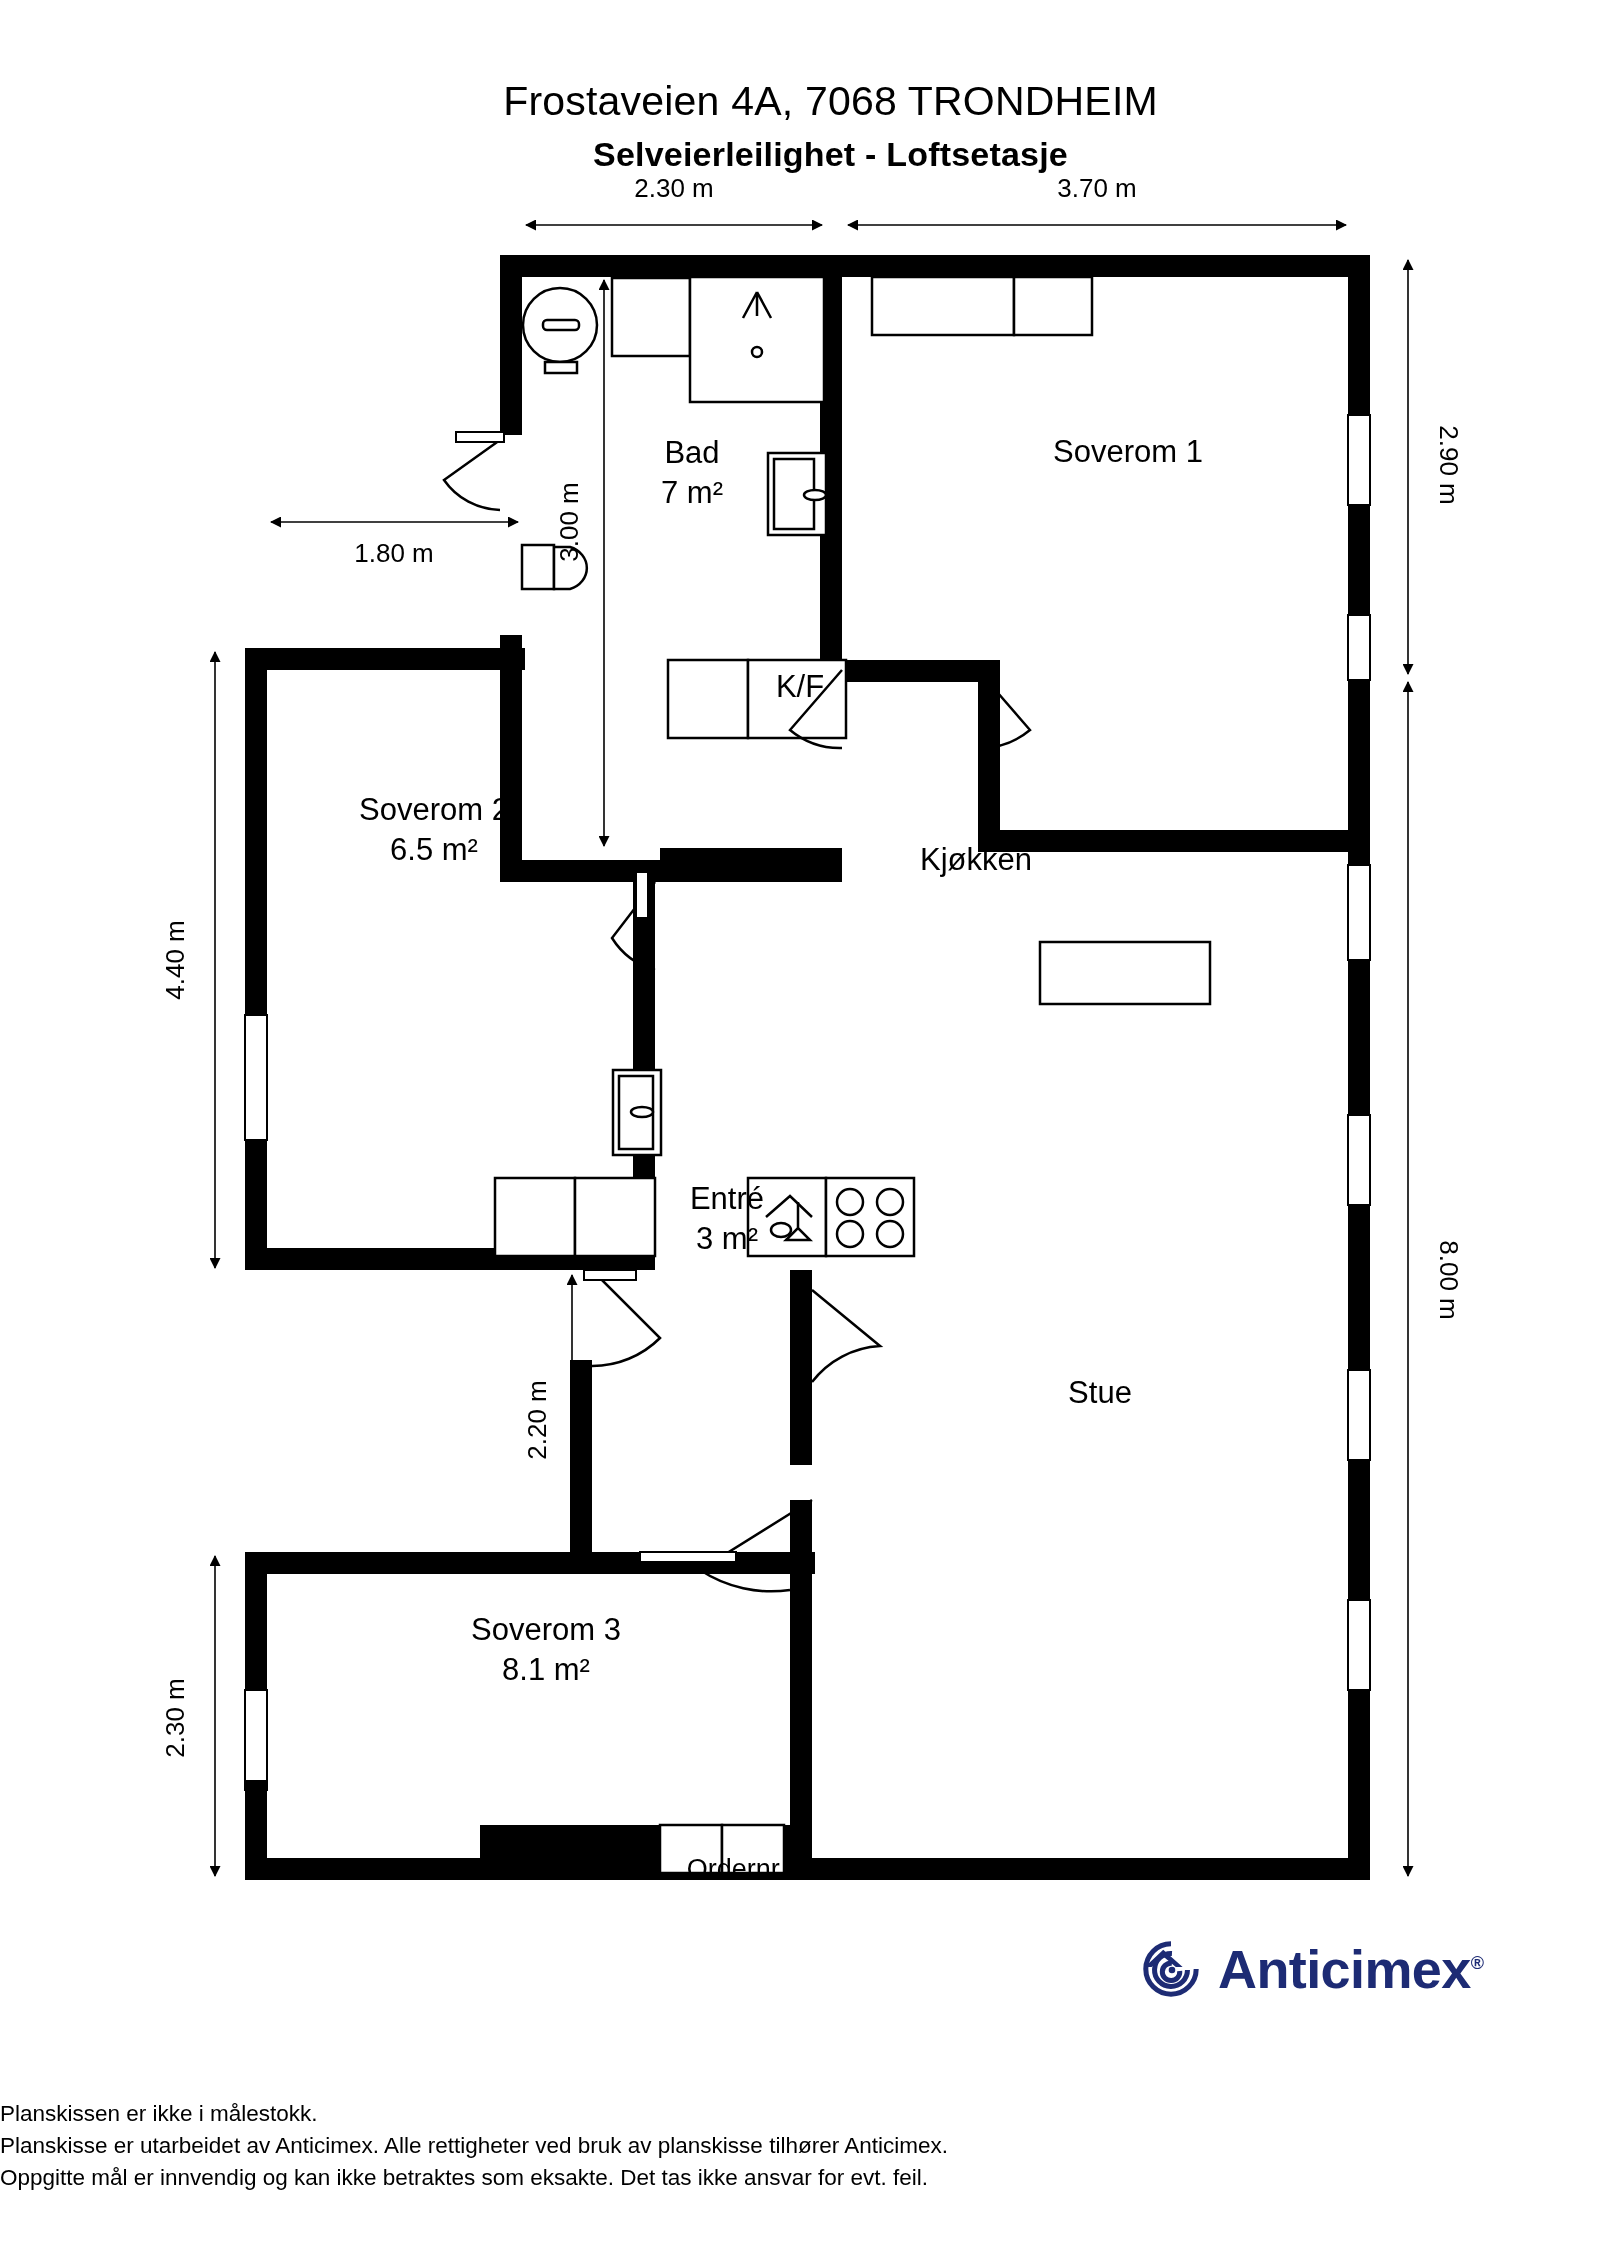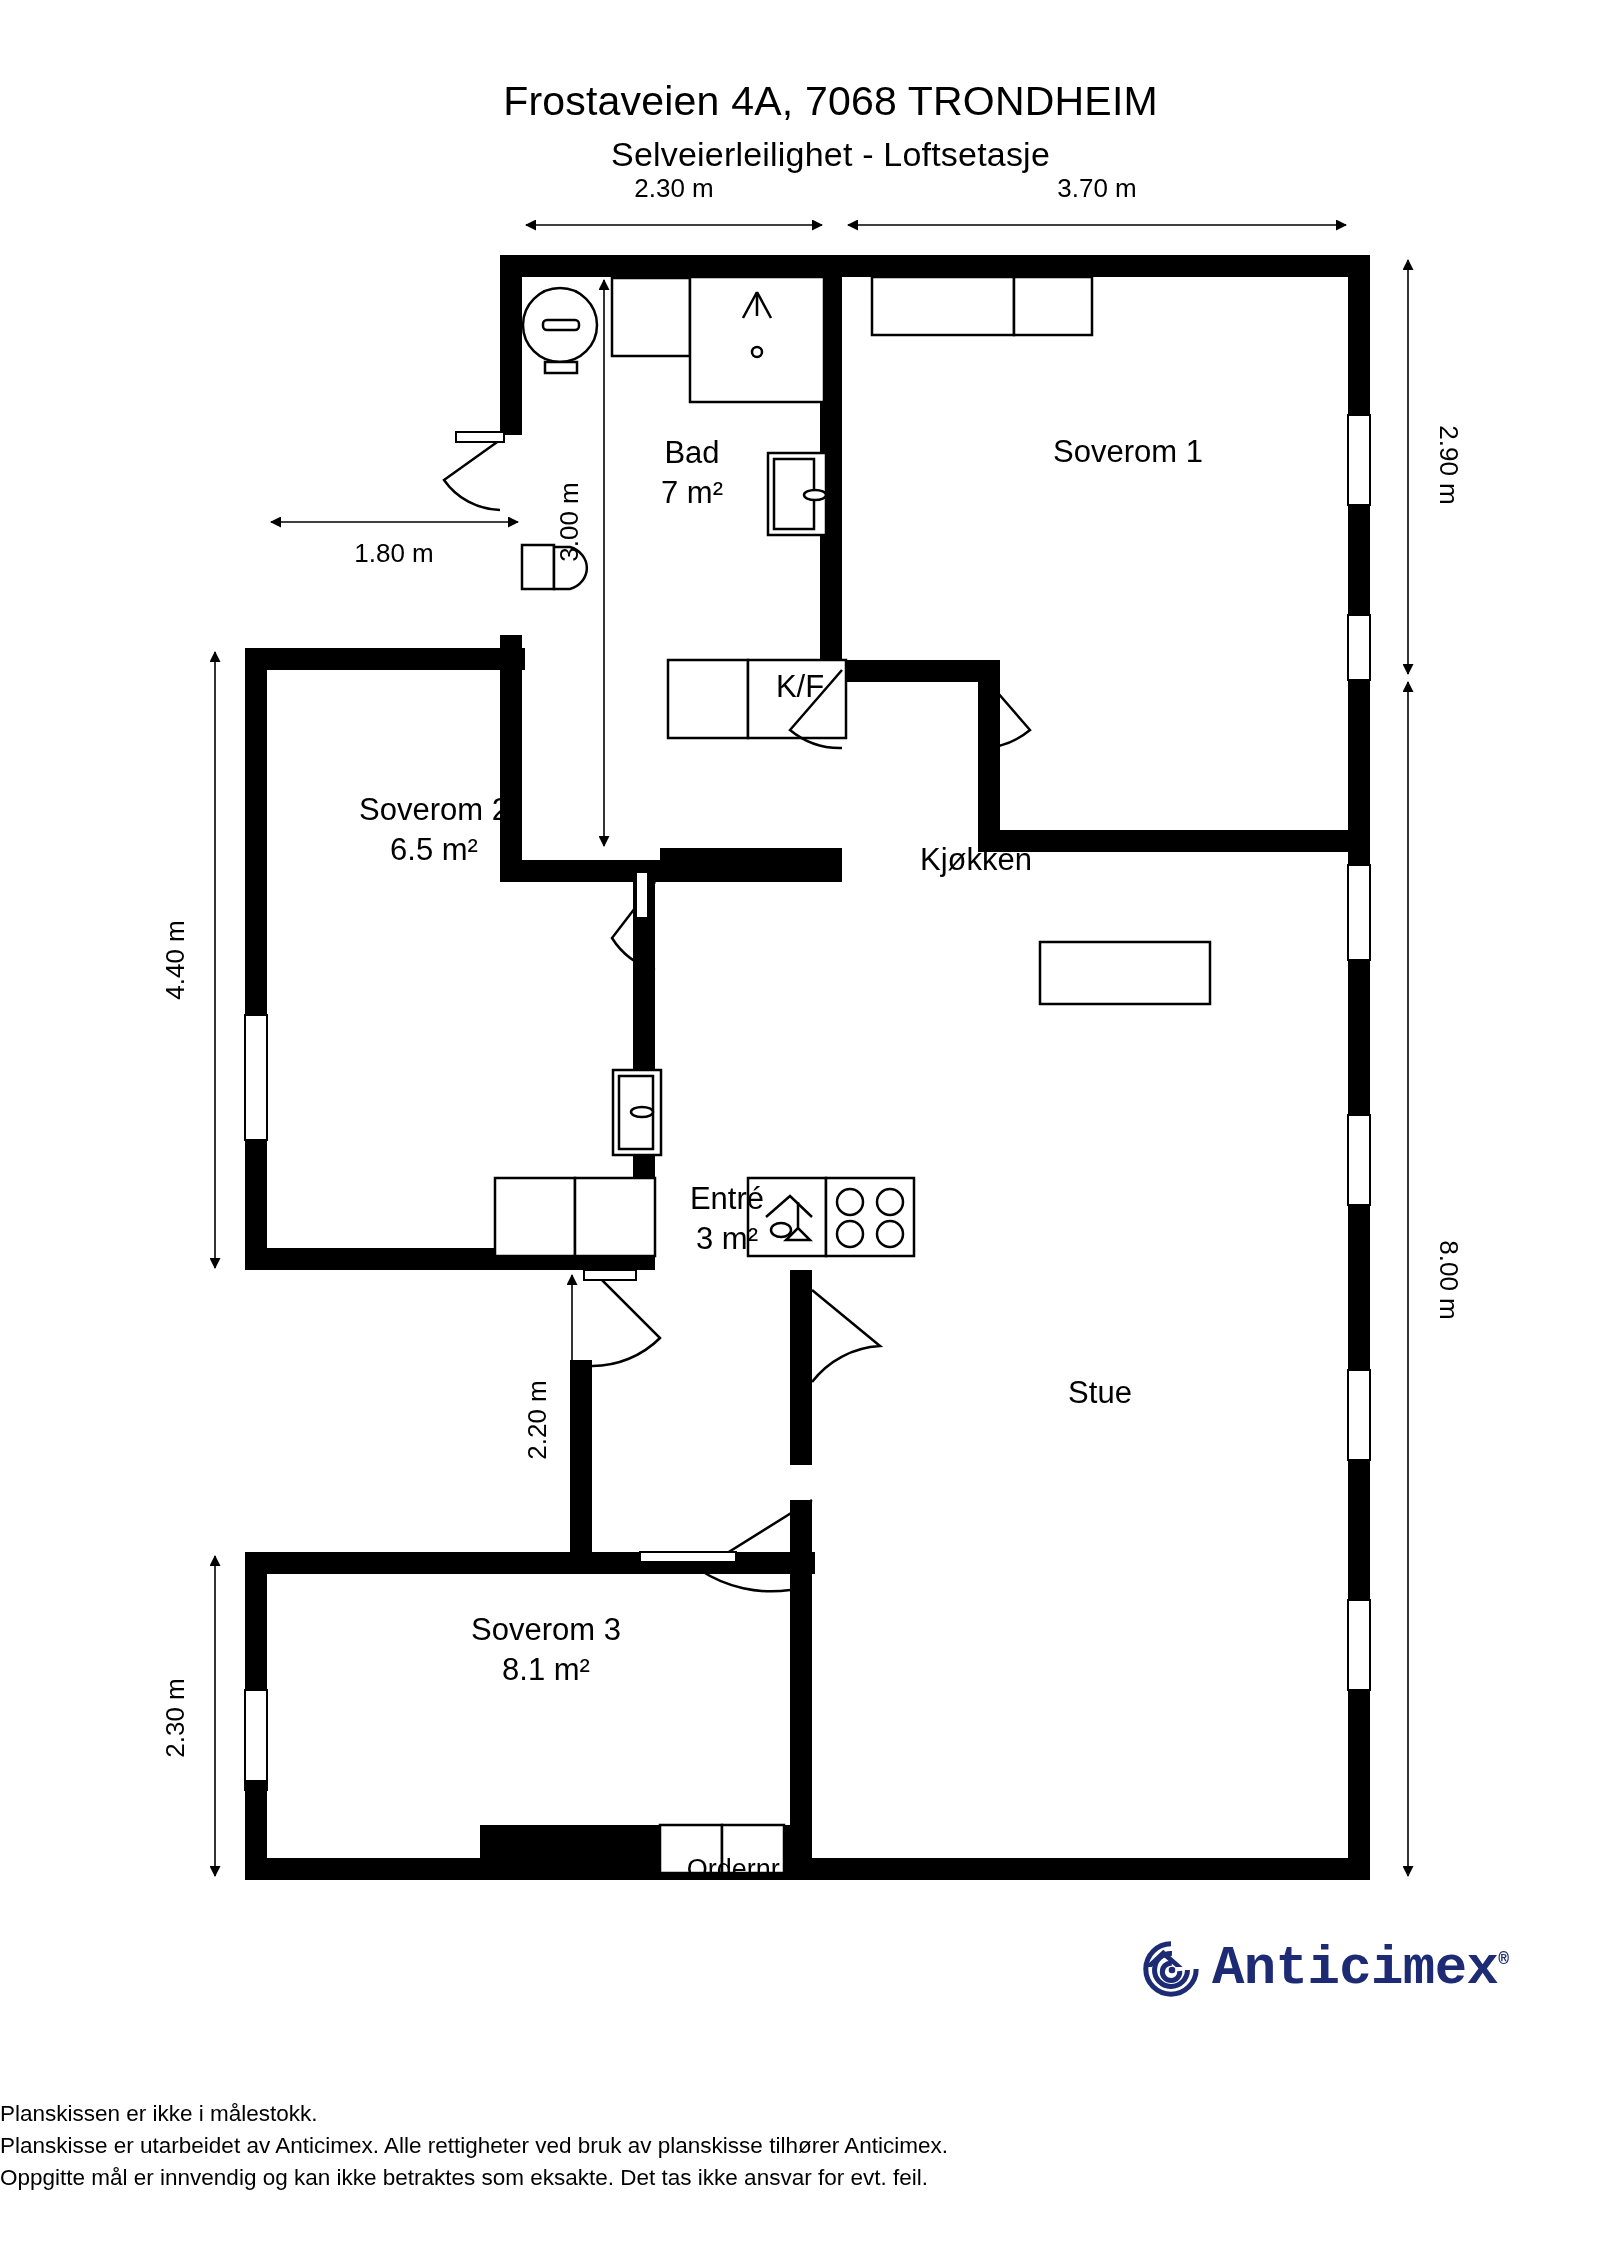--- a/index.html
+++ b/index.html
@@ -19,21 +19,21 @@
   
   .title {
     position: absolute;
     left: 14px; right: 0;
     text-align: center;
     font-size: 40px;
     letter-spacing: 0.2px;
     padding-left: 47px;
   }
   #title-main { top: 78px; font-size: 41px; }
-  #title-sub  { top: 135px; font-size: 34px; }
+  #title-sub  { top: 135px; font-size: 34px; font-weight: bold; }
 
   
   #plan {
     position: absolute;
     left: 0; top: 170px;
     width: 1600px; height: 1720px;
   }
   
   #ordernr {
     position: absolute;
@@ -43,22 +43,21 @@
     font-size: 27px;
     margin-top: 20px;
   }
   
   #logo {
     position: absolute;
     left: 1140px;
     top: 1938px;
     display: flex;
     align-items: center;
-    gap: 10px;
-    font-family: Liberation Mono, monospace;
+    gap: 16px;
   }
   #logo-mark { width: 62px; height: 62px; flex: 0 0 auto; }
   #logo-text {
     font-size: 54px;
     font-weight: bold;
     color: #1d2b74;
     letter-spacing: -0.6px;
     line-height: 1;
     position: relative;
   }

